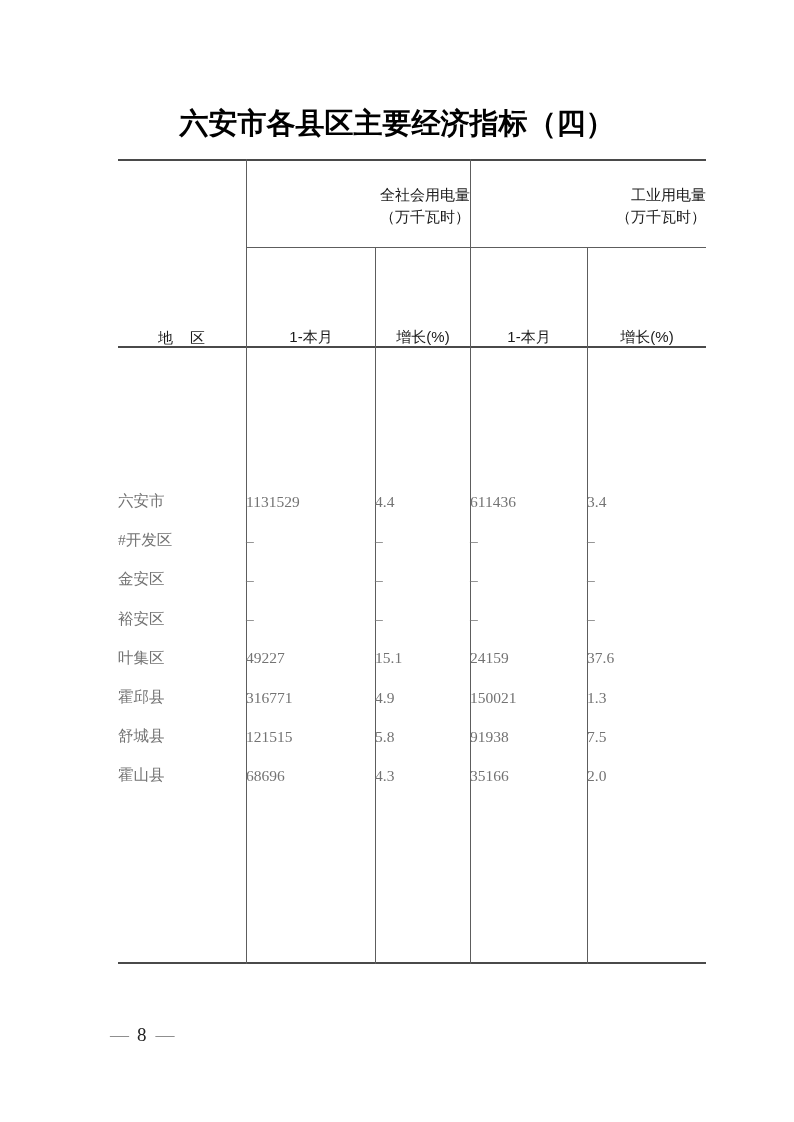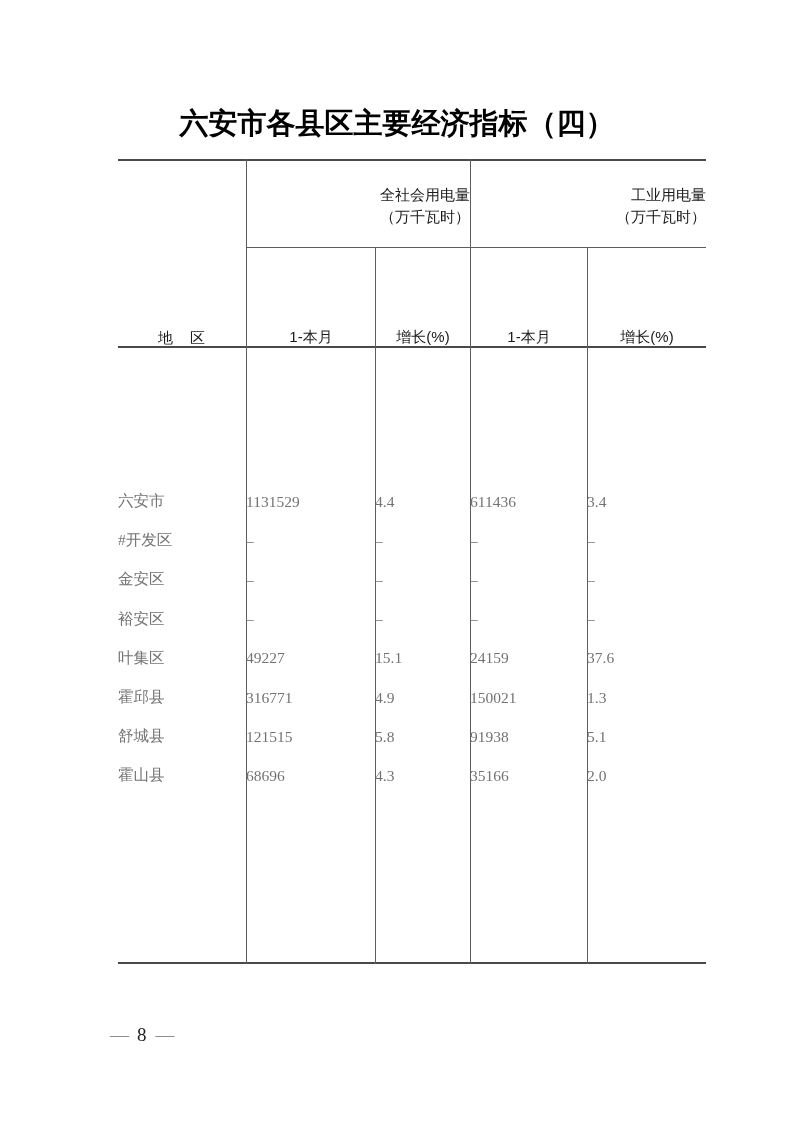--- a/index.html
+++ b/index.html
@@ -162,21 +162,21 @@
         <div class="c">4.9</div>
         <div class="c">150021</div>
         <div class="c">1.3</div>
       </div>
 
       <div class="trow">
         <div class="c">舒城县</div>
         <div class="c">121515</div>
         <div class="c">5.8</div>
         <div class="c">91938</div>
-        <div class="c">5.1</div>
+        <div class="c">7.5</div>
       </div>
 
 
       <div class="trow">
         <div class="c">霍山县</div>
         <div class="c">68696</div>
         <div class="c">4.3</div>
         <div class="c">35166</div>
         <div class="c">2.0</div>
       </div>

